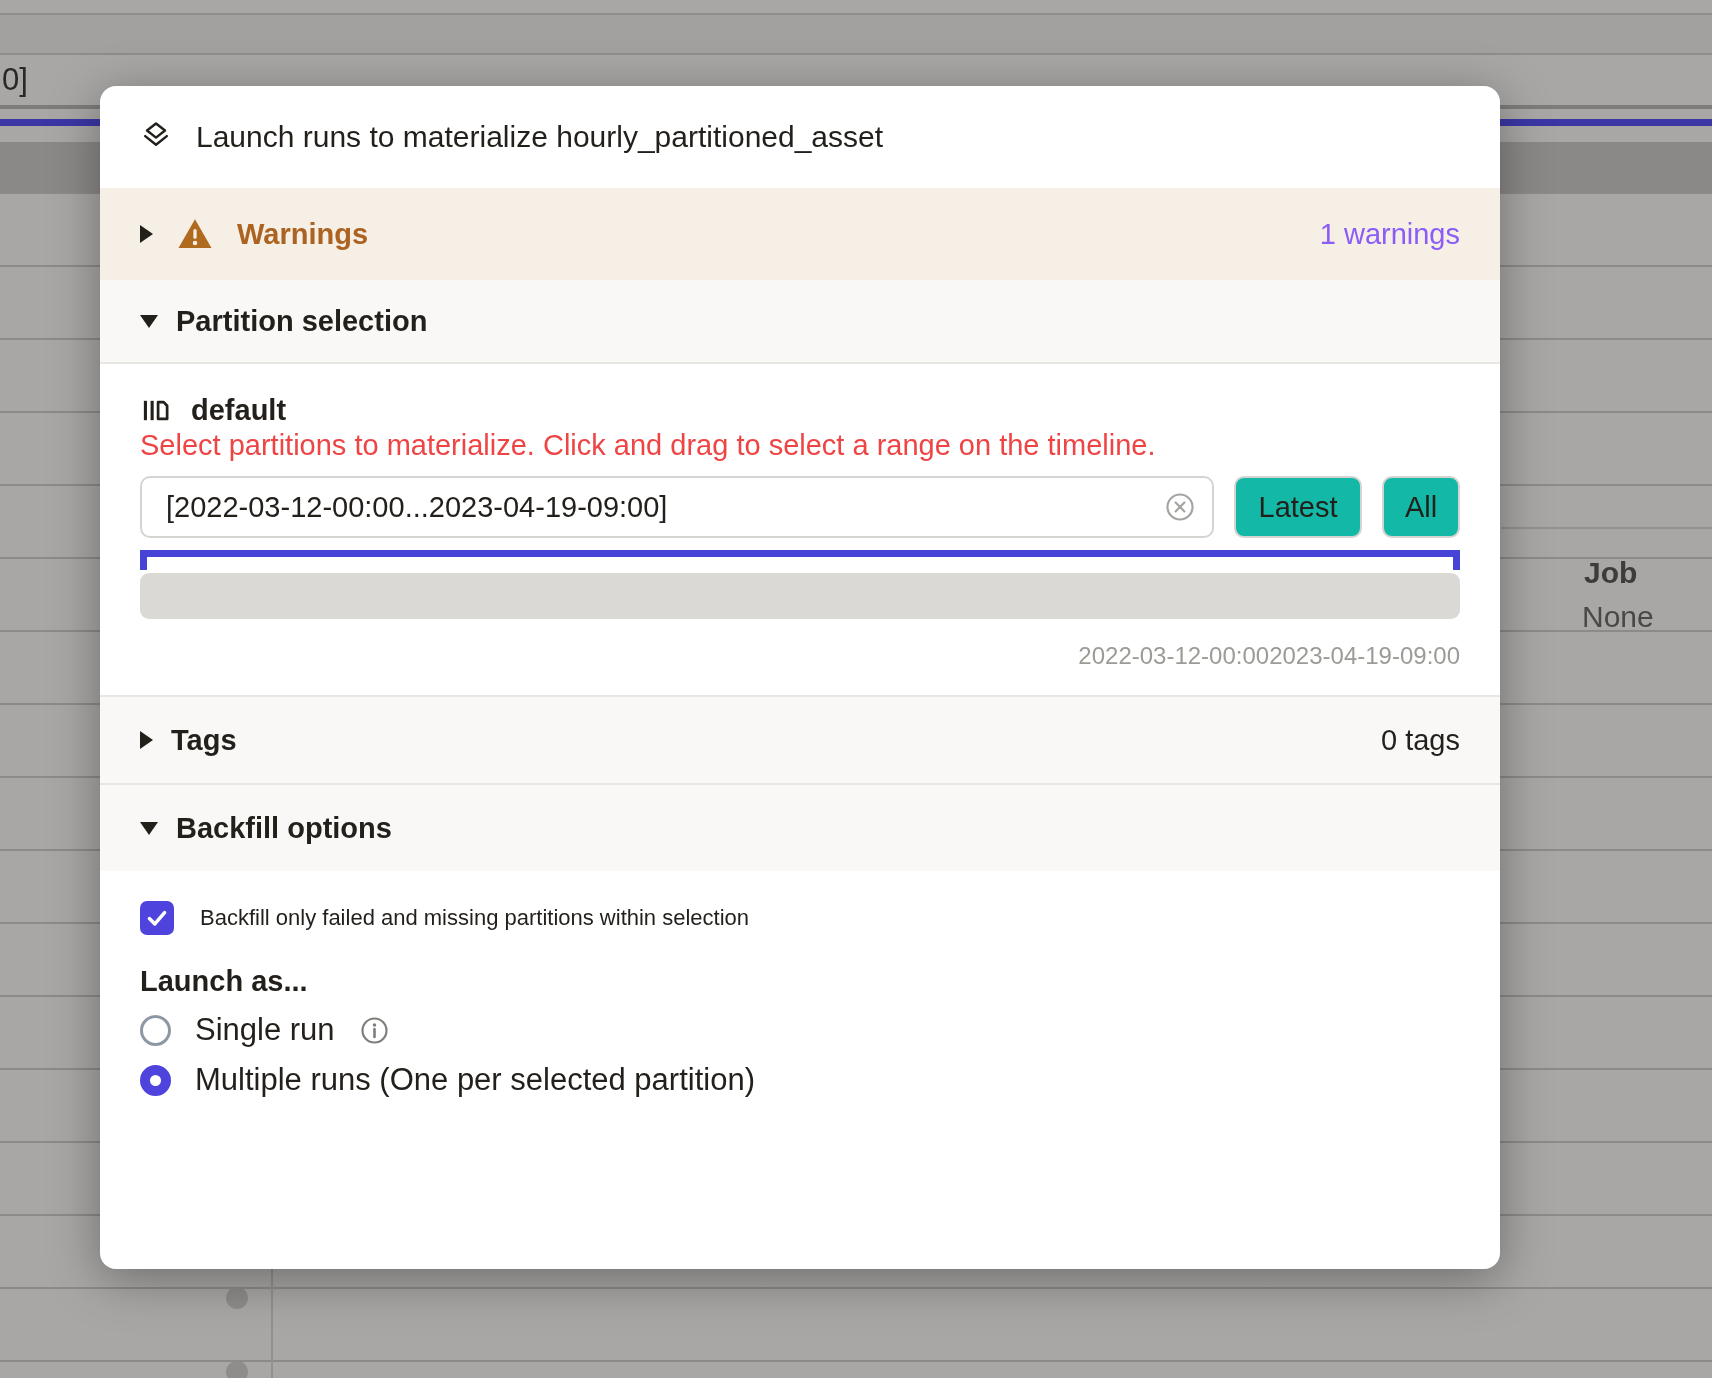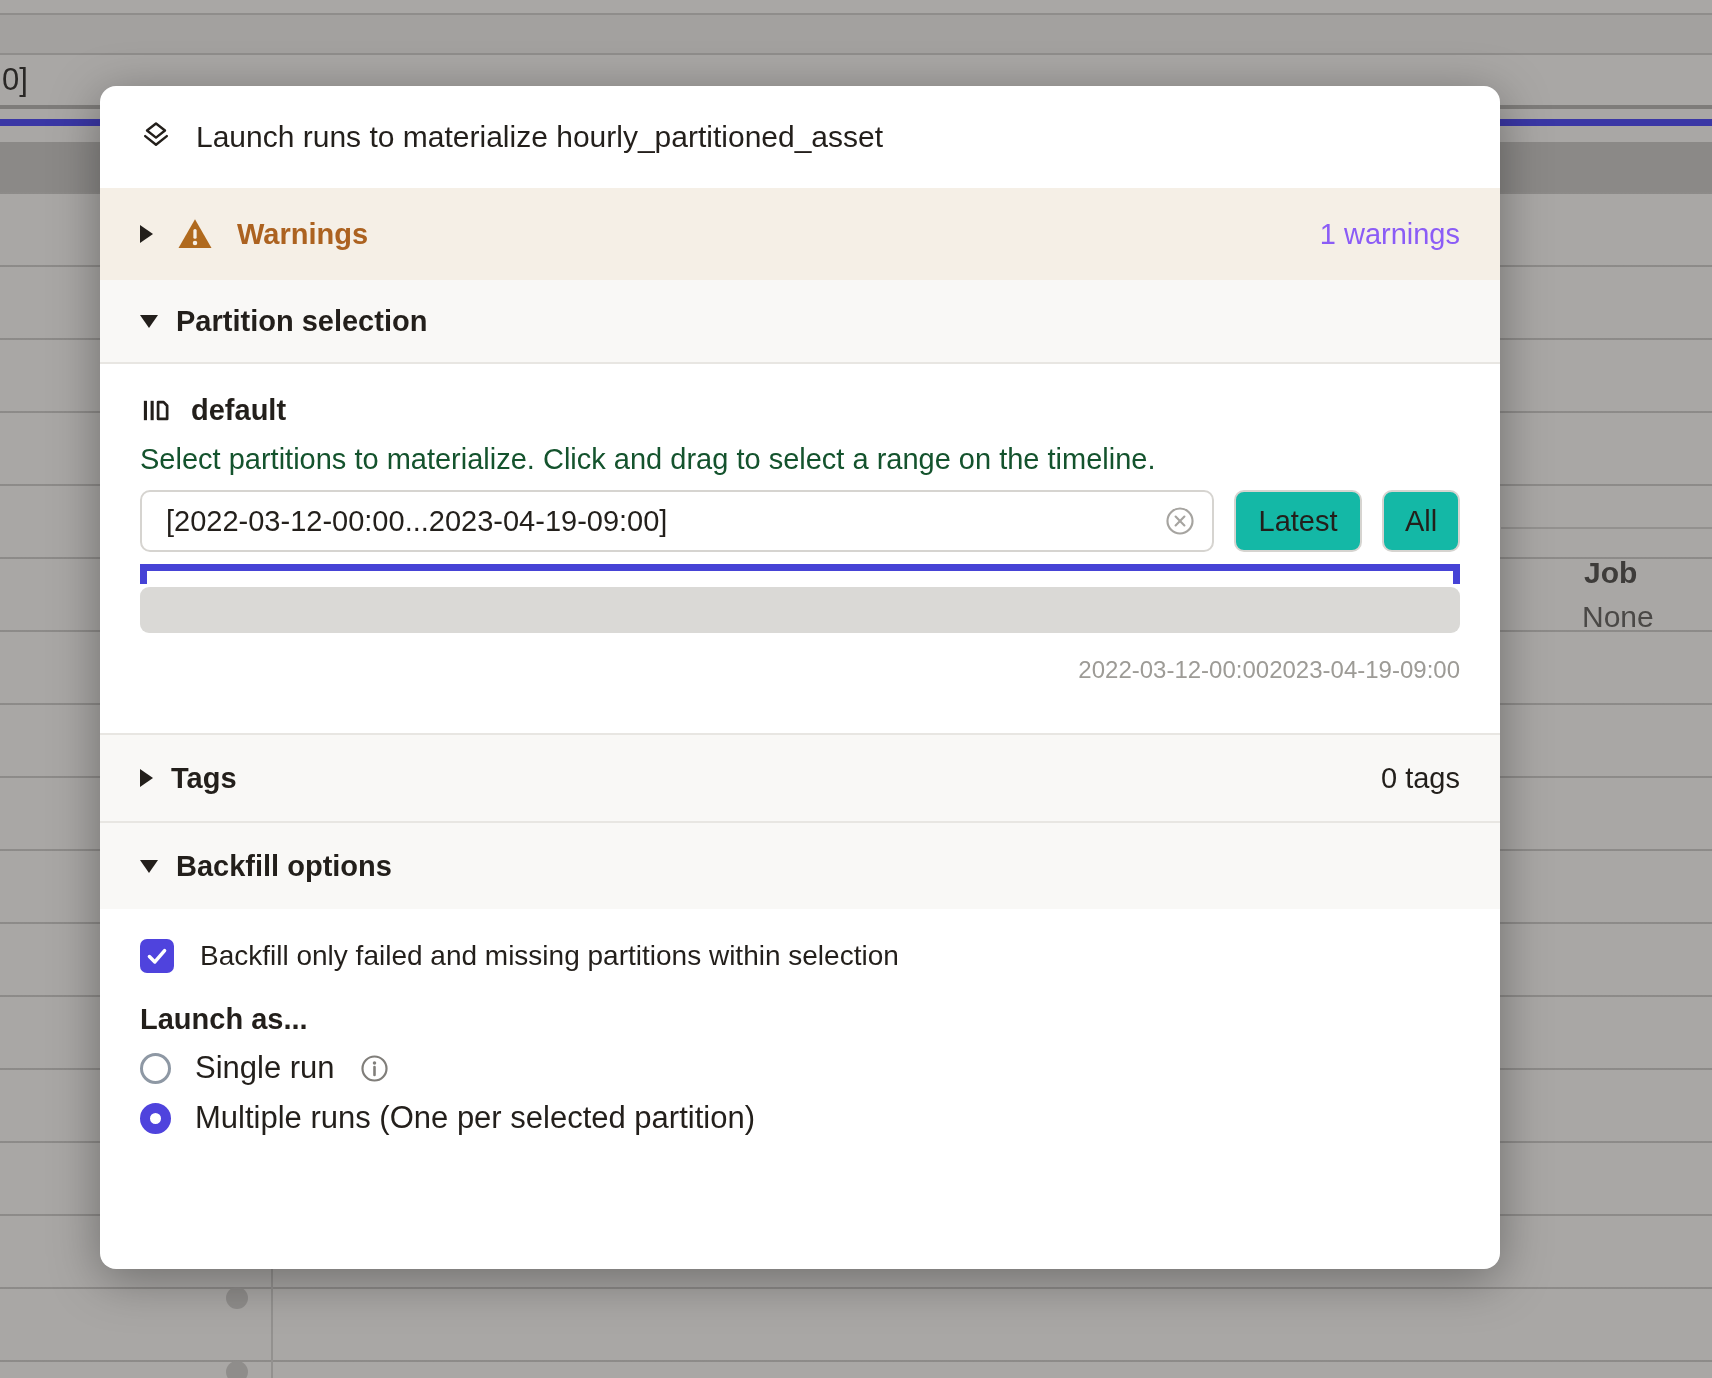--- a/index.html
+++ b/index.html
@@ -52,24 +52,24 @@
   .section-head {
     height:84px; background:#f9f8f6; border-bottom:2px solid #e8e6e2;
     display:flex; align-items:center; padding:0 40px; gap:18px;
   }
   .section-head.bordertop { border-top:2px solid #e8e6e2; }
   .section-title { font-size:29px; font-weight:600; color:#231f1b; }
   .section-count { margin-left:auto; font-size:29px; color:#231f1b; font-weight:400; }
   .tags-row { height:88px; border-bottom:0; }
   .backfill-head { height:88px; border-bottom:0; }
 
-  .partition-body { height:369px; padding:30px 40px 0 40px; background:#fff; }
+  .partition-body { height:331px; padding:30px 40px 0 40px; background:#fff; }
   .dim-row { display:flex; align-items:center; gap:20px; }
   .dim-name { font-size:29px; font-weight:700; color:#231f1b; }
-  .dim-desc { margin-top:16px; font-size:29px; color:#14532d; }
+  .dim-desc { margin-top:2px; font-size:29px; color:#ef4444; }
 
   .select-row { margin-top:14px; display:flex; align-items:stretch; gap:20px; height:62px; }
   .range-input-wrap { position:relative; flex:1 1 auto; }
   .range-input {
     width:100%; height:62px; border:2px solid #d6d4d0; border-radius:10px;
     font-family:inherit; font-size:29px; color:#231f1b; padding:0 70px 0 24px;
     outline:none; background:#fff;
   }
   .clear-btn { position:absolute; right:18px; top:15px; width:32px; height:32px; cursor:pointer; }
   .pill-btn {
@@ -82,21 +82,21 @@
   .bracket-top { position:absolute; left:0; right:0; top:0; height:7px; background:#4643d6; }
   .bracket-tick { position:absolute; top:0; width:7px; height:20px; background:#4643d6; }
   .bracket-tick.l { left:0; } .bracket-tick.r { right:0; }
 
   .timeline-bar { margin-top:3px; height:46px; background:#dad9d6; border-radius:9px; }
   .timeline-dates { margin-top:23px; display:flex; justify-content:flex-end; font-size:24px; color:#9d9b96; }
 
   .backfill-body { height:268px; padding:30px 40px 0 40px; background:#fff; }
   .check-row { display:flex; align-items:center; gap:26px; }
   .checkbox { width:34px; height:34px; border-radius:7px; background:#4f43dd; display:flex; align-items:center; justify-content:center; flex:0 0 auto; cursor:pointer; }
-  .check-label { font-size:28px; color:#231f1b; }
+  .check-label { font-size:22px; color:#231f1b; }
   .launch-as { margin-top:30px; font-size:29px; font-weight:700; color:#231f1b; }
   .radio-row { margin-top:14px; display:flex; align-items:center; gap:24px; }
   .radio { width:31px; height:31px; border-radius:50%; flex:0 0 auto; cursor:pointer; background:#fff; border:3px solid #8e98a4; }
   .radio.selected { border:10px solid #4f43dd; }
   .radio-label { font-size:31px; color:#231f1b; }
 
   .dlg-footer {
     height:130px; border-top:2px solid #eceae7;
     display:flex; align-items:center; justify-content:flex-end; gap:20px; padding:0 40px;
   }

